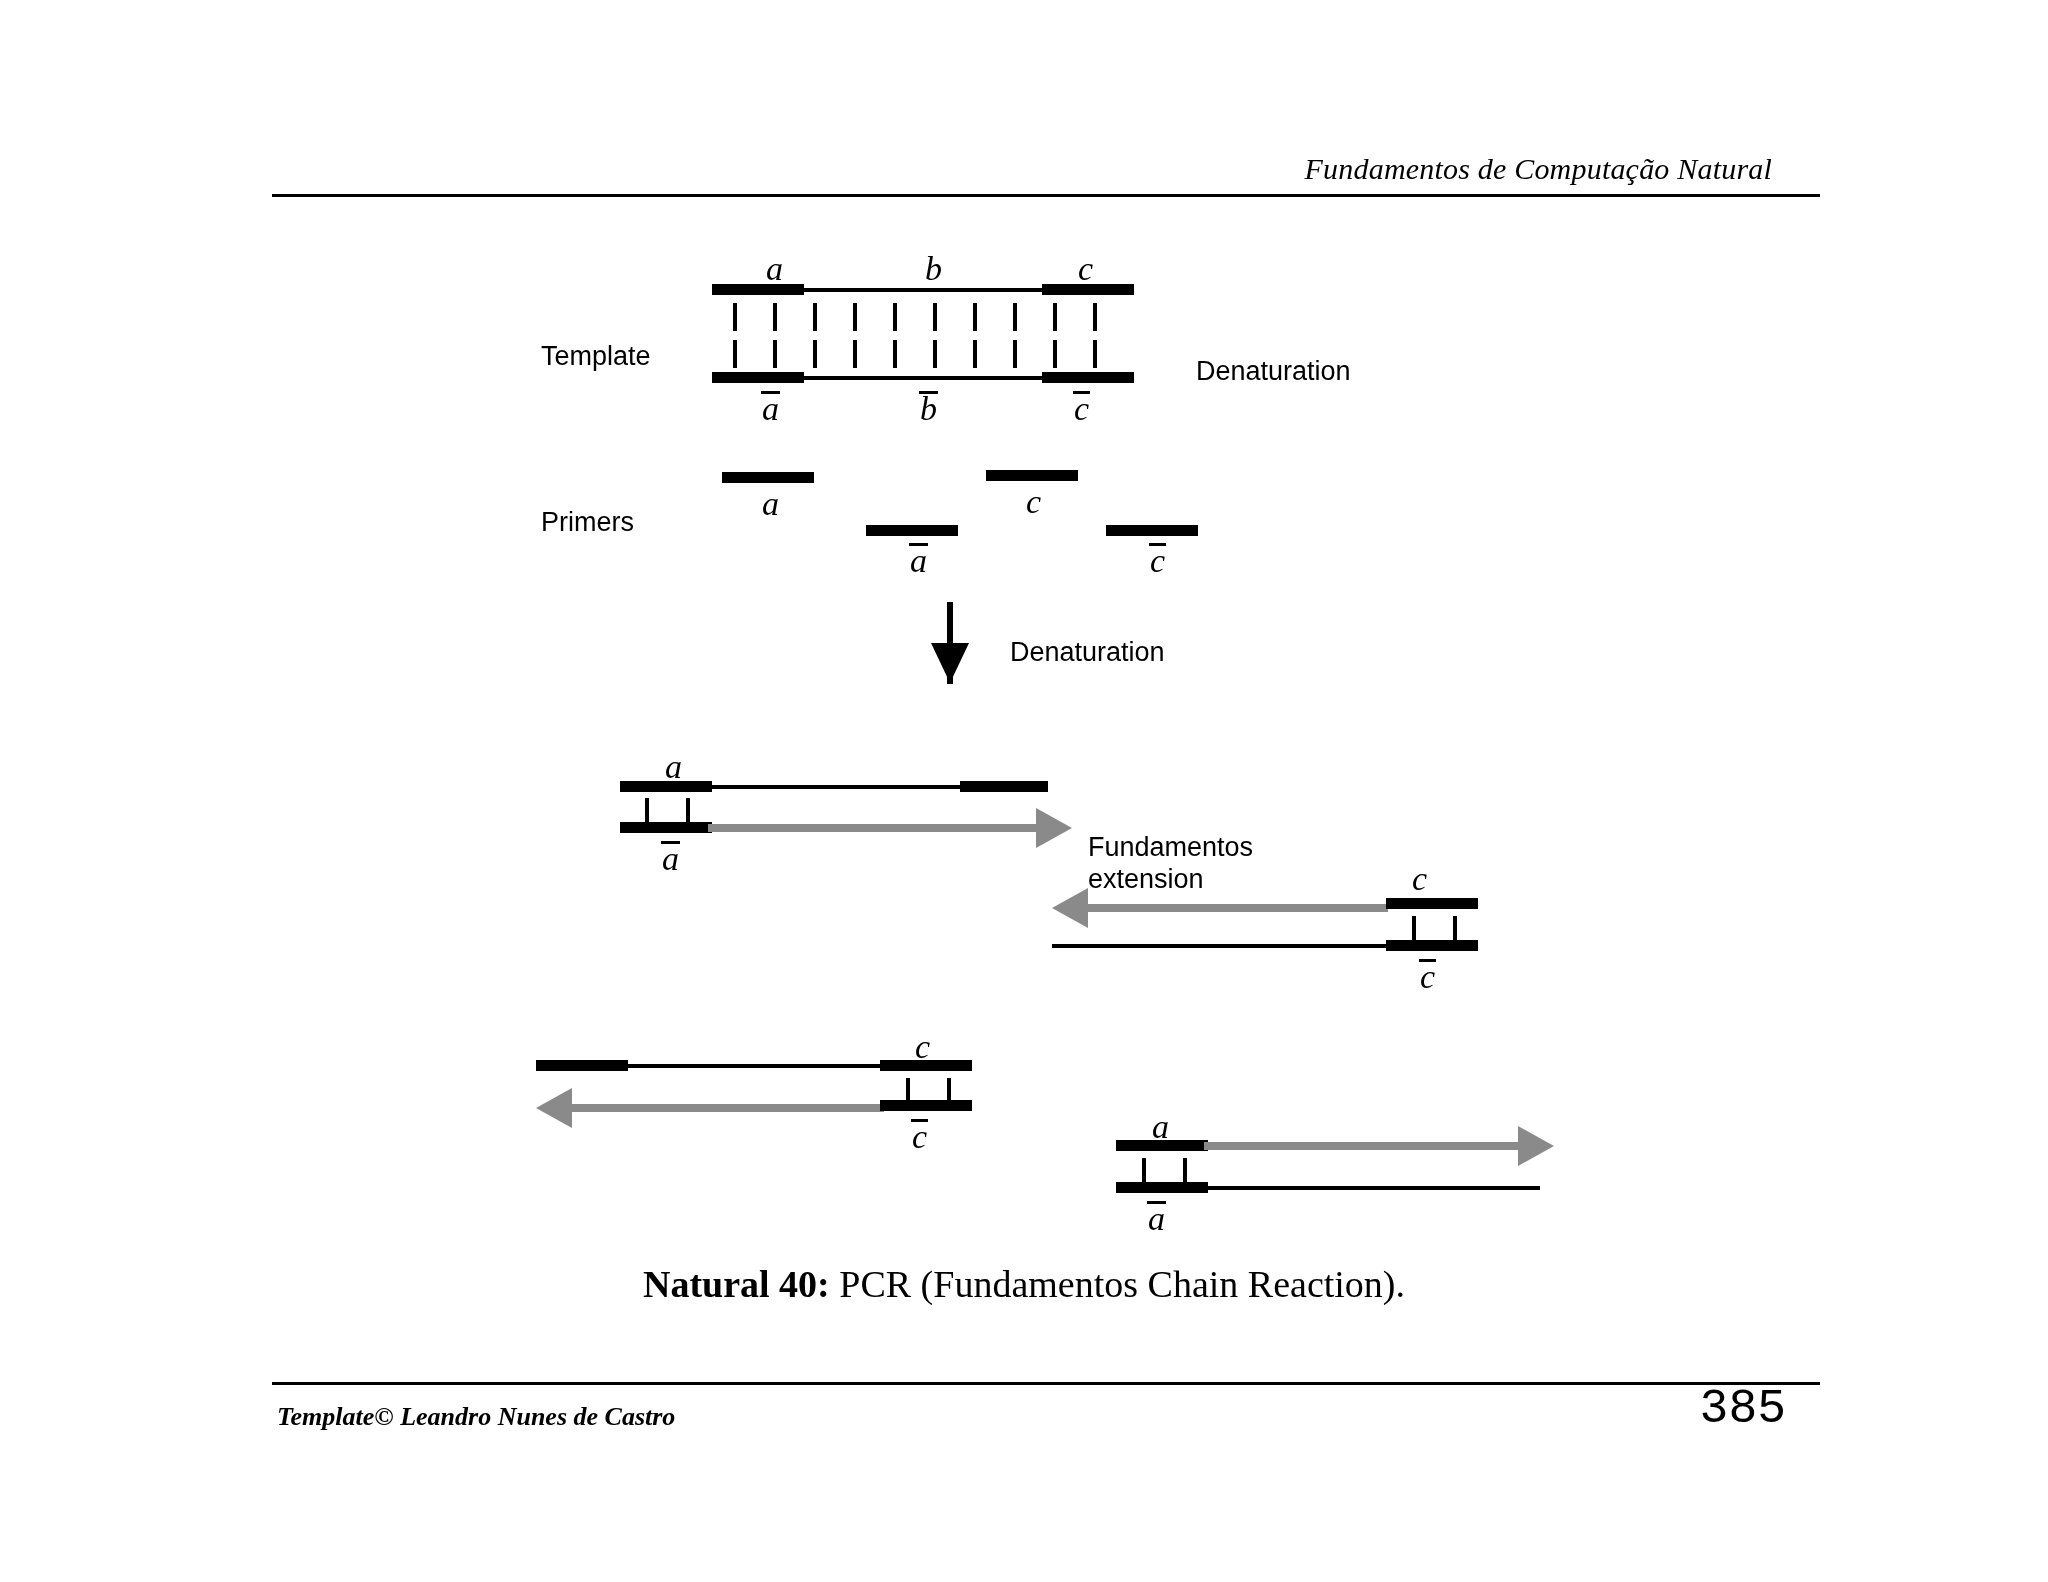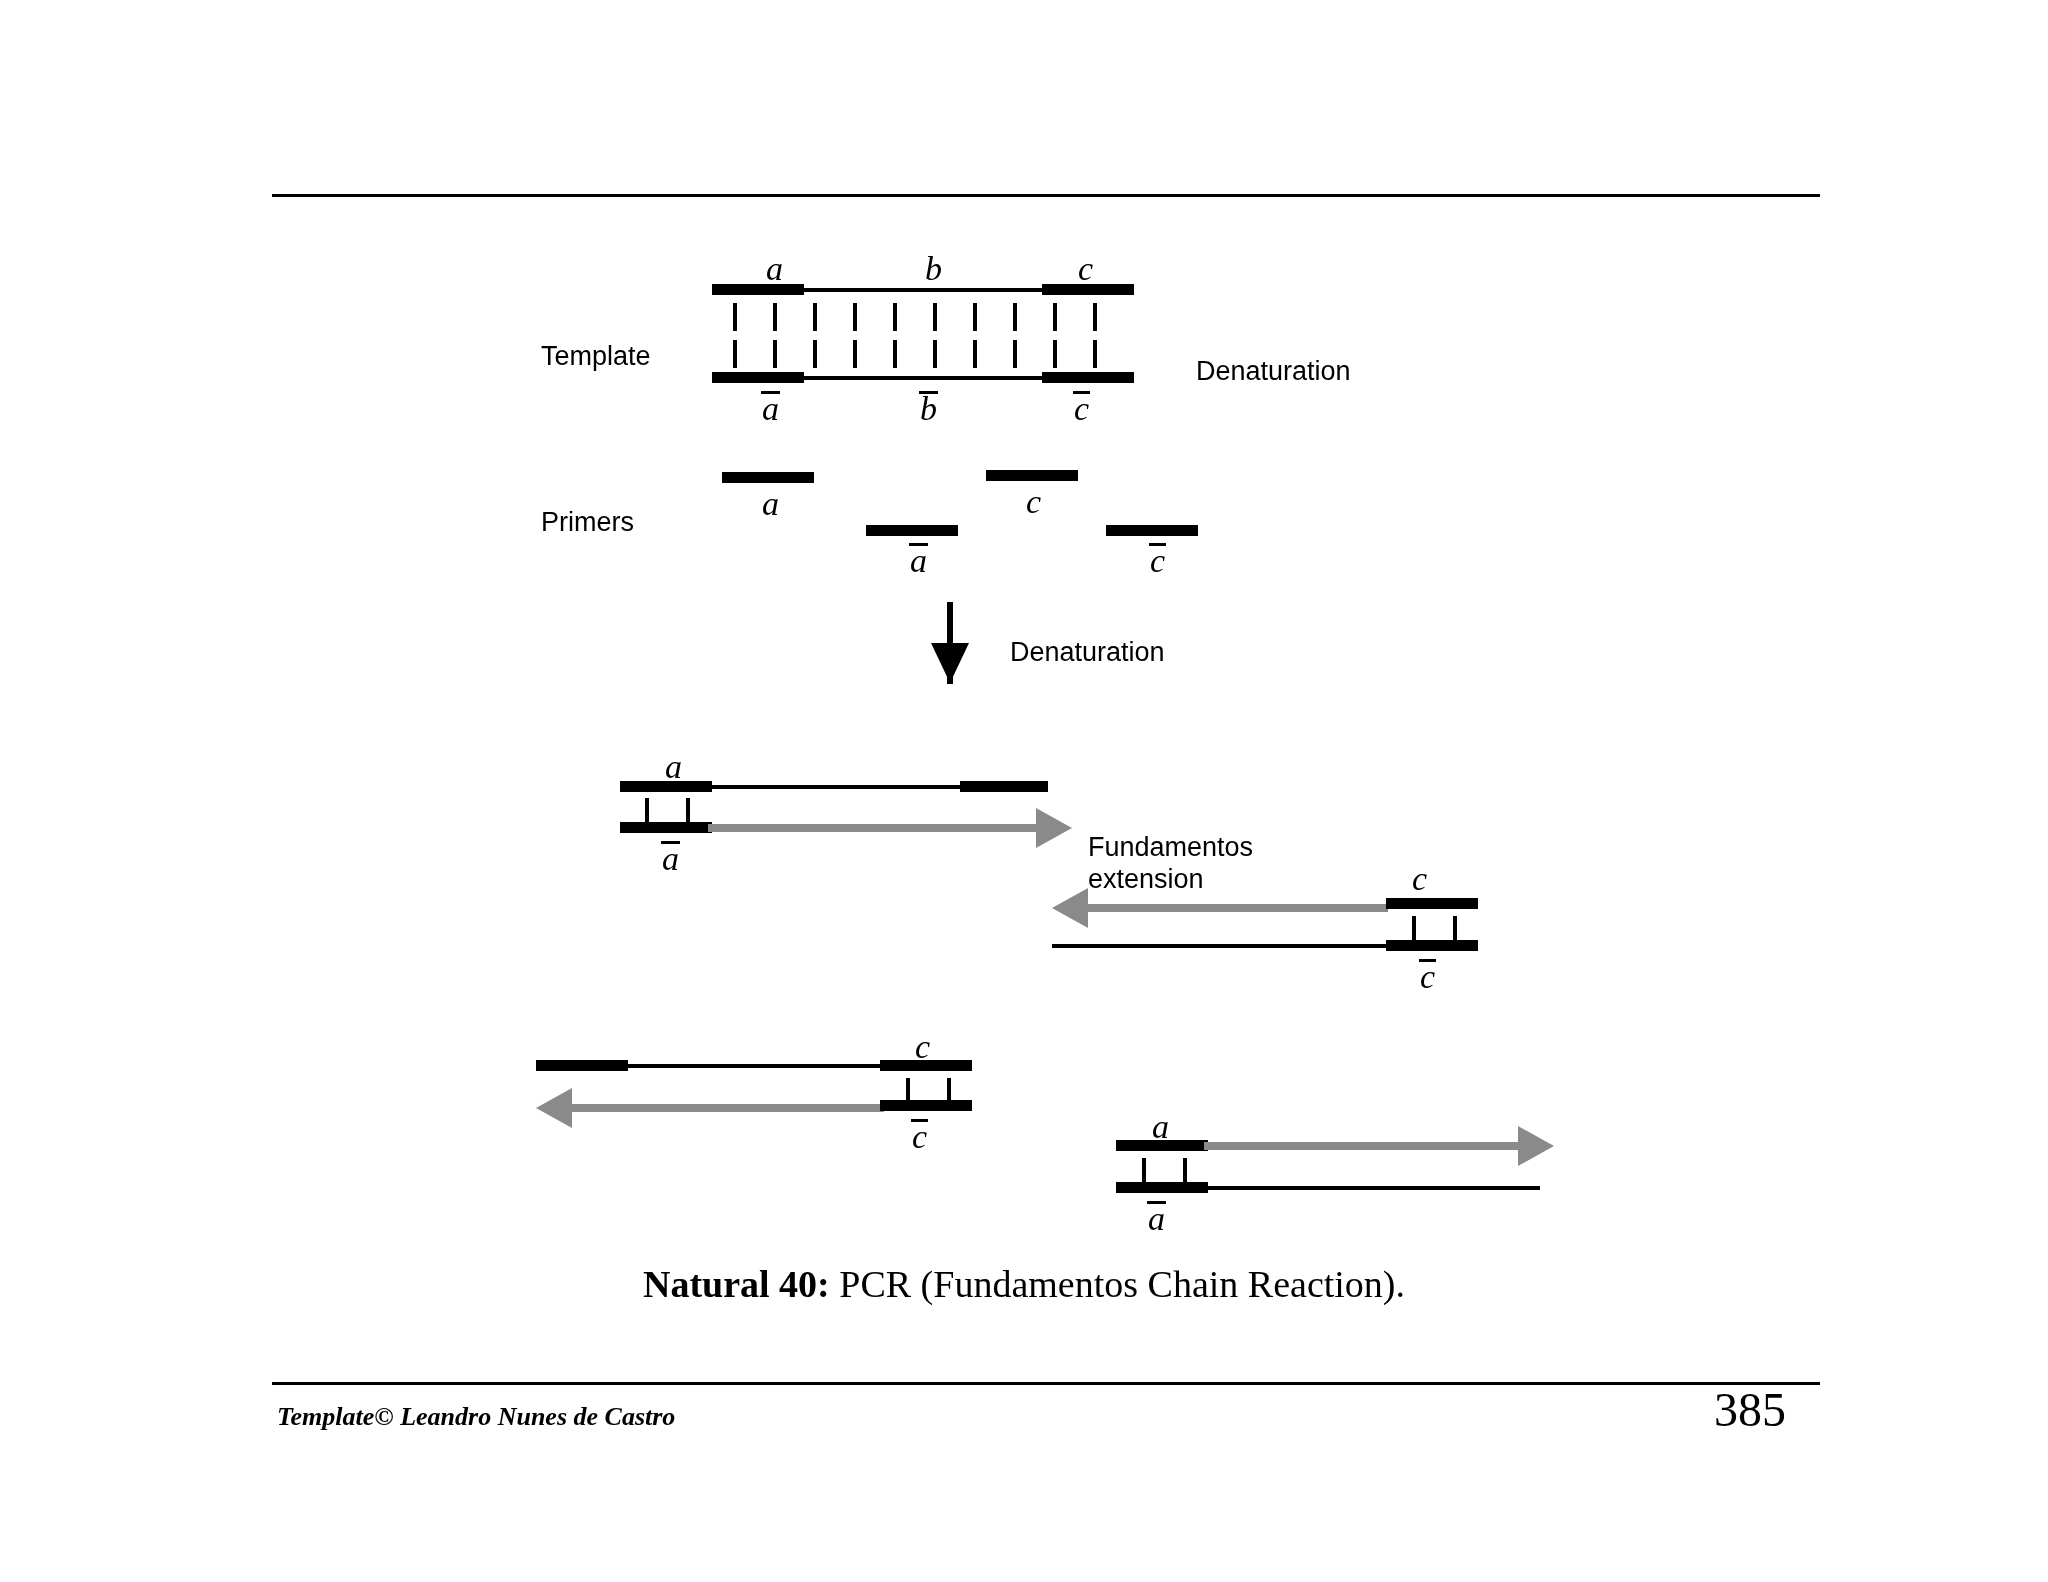--- a/index.html
+++ b/index.html
@@ -56,21 +56,21 @@
     font-family: "Liberation Serif", serif;
     font-style: italic;
     font-weight: bold;
     font-size: 26px;
     white-space: nowrap;
   }
   .footer-page {
     position: absolute;
     right: 262px;
     top: 1382px;
-    font-family: Liberation Serif, serif;
+    font-family: Liberation Mono, monospace;
     font-size: 48px;
     white-space: nowrap;
   }
 
   
   .caption {
     position: absolute;
     left: 0;
     top: 1262px;
     width: 2048px;
@@ -175,20 +175,21 @@
     border-top: 20px solid transparent;
     border-bottom: 20px solid transparent;
     border-right: 36px solid #8a8a8a;
   }
 </style>
 </head>
 <body>
 
 <div id="page">
 
+  <div class="header-title">Fundamentos de Computação Natural</div>
   <div class="header-rule"></div>
 
   <div>
 
     <div class="side-label" style="left:541px; top:320px;margin-top:21px;">Template</div>
 
     <div class="glyph" style="left:766px; top:252px;">a</div>
     <div class="glyph" style="left:925px; top:252px;">b</div>
     <div class="glyph" style="left:1078px; top:252px;">c</div>
 

